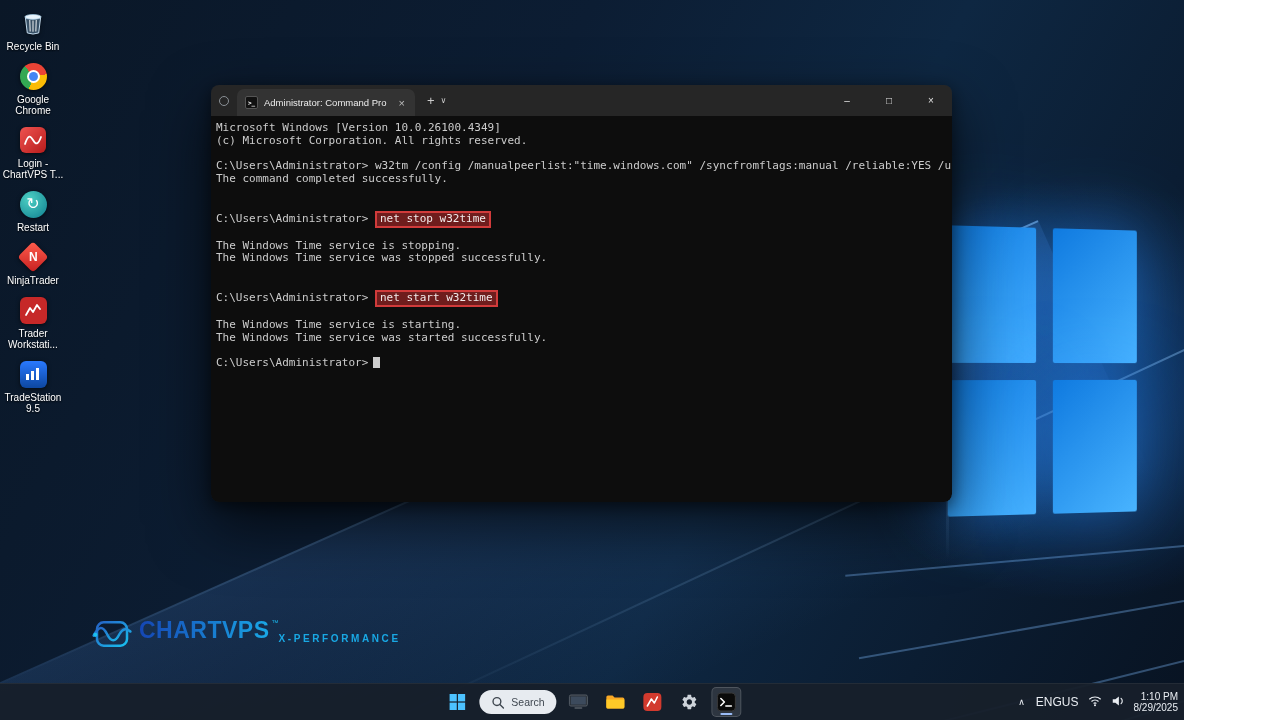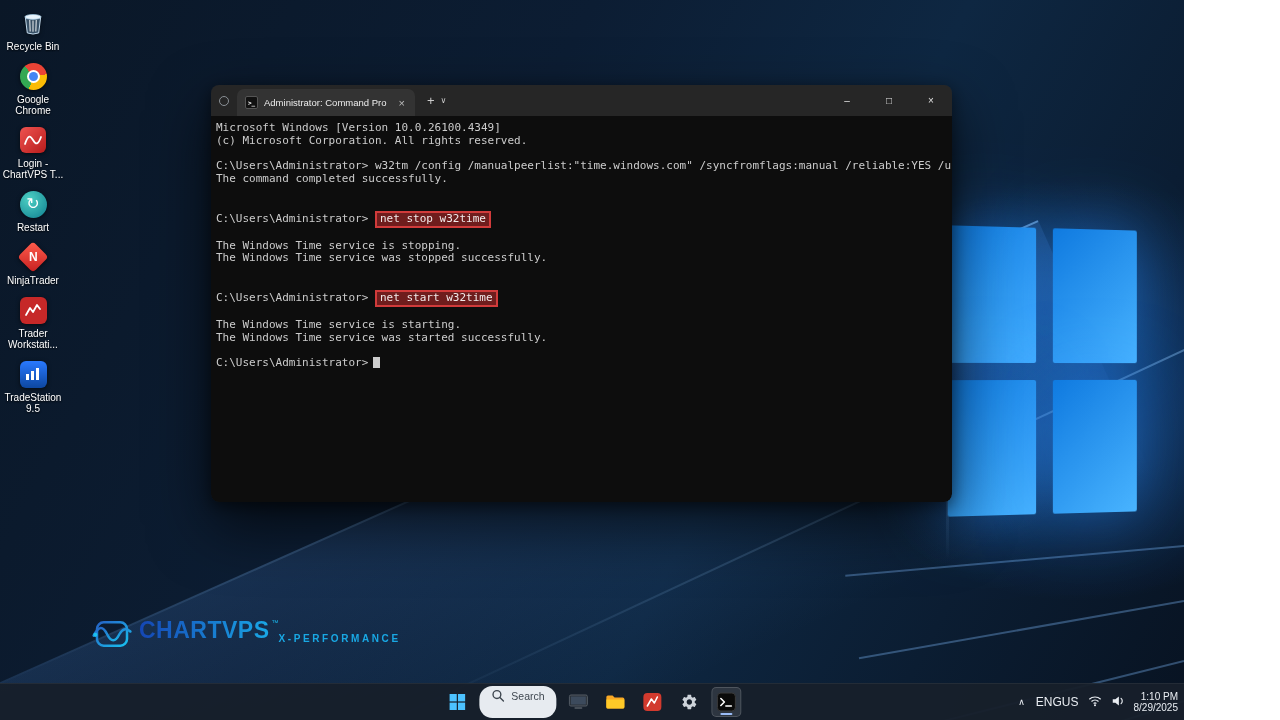--- a/index.html
+++ b/index.html
@@ -90,22 +90,22 @@
 
   
   .taskbar{position:absolute;left:0;bottom:0;width:100%;height:37px;z-index:10;
     background:rgba(23,31,43,.96);border-top:1px solid rgba(255,255,255,.06);}
   .tb-center{position:absolute;left:50%;top:0;height:100%;transform:translateX(-50%);
     display:flex;align-items:center;gap:7px;}
   .tb-btn{width:30px;height:30px;border-radius:5px;display:grid;place-items:center;position:relative;}
   .tb-btn.active{background:rgba(255,255,255,.10);border:1px solid rgba(255,255,255,.16);}
   .tb-btn.active::after{content:'';position:absolute;bottom:1px;left:50%;transform:translateX(-50%);
     width:12px;height:2px;border-radius:1px;background:#9bbcf7;}
-  .search-pill{height:24px;padding:16px 12px;border-radius:13px;background:#e7ebf0;
-    display:flex;align-items:flex-end;gap:7px;color:#3f4750;font-size:10.5px;}
+  .search-pill{height:24px;padding:8px 12px;border-radius:13px;background:#e7ebf0;
+    display:flex;align-items:center;gap:7px;color:#3f4750;font-size:10.5px;}
   .tb-tray{position:absolute;right:6px;top:0;height:100%;display:flex;align-items:center;gap:9px;color:#e9edf2;}
   .tray-chevron{font-size:9px;padding:0 2px;}
   .lang{display:flex;flex-direction:row;font-size:12px;line-height:9px;}
   .clock{display:flex;flex-direction:column;align-items:flex-end;font-size:10px;line-height:11.5px;}
 </style>
 </head>
 <body>
 
 <div class="desktop">
 

